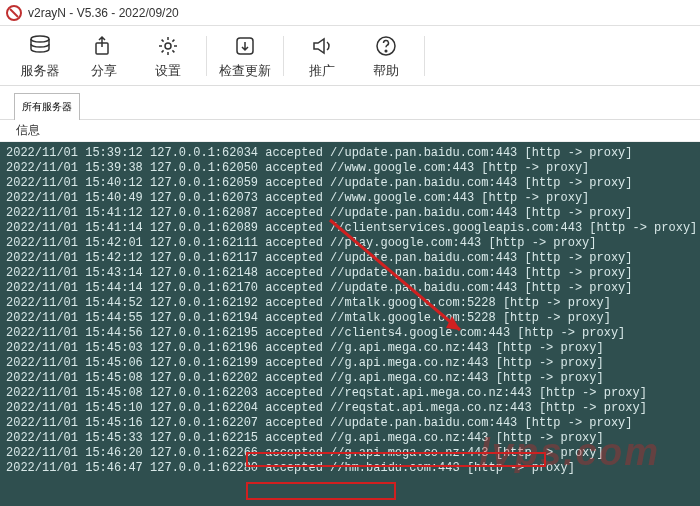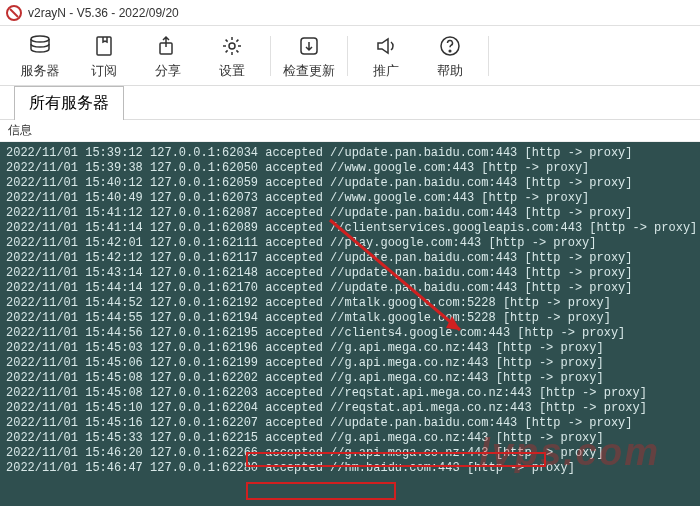--- a/index.html
+++ b/index.html
@@ -6,22 +6,22 @@
   body { font-family: "Microsoft YaHei", Arial, sans-serif; font-size: 12px; width: 700px; height: 506px; background: #fff; overflow: hidden; position: relative; }
   .titlebar { height: 26px; background: #fff; border-bottom: 1px solid #e0e0e0; display: flex; align-items: center; padding: 0 6px; }
   .tb-icon { width: 16px; height: 16px; margin-right: 6px; display: inline-flex; align-items: center; justify-content: center; }
   .tb-title { font-size: 12px; color: #333; }
   .toolbar { height: 60px; background: #fff; border-bottom: 1px solid #ddd; display: flex; align-items: center; padding: 0 8px; }
   .tbtn { display: flex; flex-direction: column; align-items: center; justify-content: center; width: 64px; height: 56px; cursor: pointer; color: #333; }
   .tbtn .icon { height: 28px; display: flex; align-items: center; justify-content: center; }
   .tbtn .label { font-size: 13px; margin-top: 2px; }
   .sep { width: 1px; height: 40px; background: #e0e0e0; margin: 0 6px; }
   .tabrow { height: 34px; display: flex; align-items: flex-end; padding-left: 14px; border-bottom: 1px solid #ddd; }
-  .tab { border: 1px solid #bbb; border-bottom: none; background: #fff; padding: 6px 14px; font-size: 16px; position: relative; top: 1px; }
-  .sect { height: 22px; display: flex; align-items: center; padding-left: 8px; font-size: 12px; color: #333; border-bottom: 1px solid #eee; }
+  .tab { border: 1px solid #bbb; border-bottom: none; background: #fff; padding: 6px 7px; font-size: 10px; position: relative; top: 1px; }
+  .sect { height: 22px; display: flex; align-items: center; padding-left: 16px; font-size: 12px; color: #333; border-bottom: 1px solid #eee; }
   .log { background: #2f4f4f; color: #d8e8e8; font-family: "Courier New", monospace; font-size: 12px; line-height: 15px; padding: 4px 6px; height: 410px; overflow: hidden; white-space: pre; position: relative; }
   .statusbar { height: 24px; display: flex; align-items: center; padding: 0 6px; font-size: 12px; color: #333; border-top: 1px solid #ddd; background: #fff; justify-content: space-between; }
   .status-left span { margin-right: 4px; }
   .arrow { position: absolute; left: 310px; top: 210px; width: 180px; height: 140px; pointer-events: none; z-index: 5; }
   .highlight-box { position: absolute; border: 2px solid #d02020; pointer-events: none; z-index: 6; }
   .watermark { position: absolute; right: 40px; bottom: 32px; color: rgba(200,40,40,0.35); font-size: 38px; font-family: Arial; font-weight: bold; font-style: italic; letter-spacing: 2px; pointer-events: none; z-index: 7; }
   svg { display: block; }
 </style>
 </head>
 <body>
@@ -39,29 +39,20 @@
 <div class="toolbar">
   <div class="tbtn">
     <span class="icon">
         <svg width="28" height="24" viewBox="0 0 28 24" stroke="#333" fill="none" stroke-width="1.5">
           <ellipse cx="14" cy="5" rx="9" ry="3"></ellipse>
           <path d="M5 5 v10 a9 3 0 0 0 18 0 V5"></path>
           <path d="M5 10 a9 3 0 0 0 18 0"></path>
         </svg>
       </span>
     <span class="label">服务器</span>
-  </div>
-  <div class="tbtn">
-    <span class="icon">
-        <svg width="24" height="24" viewBox="0 0 24 24" stroke="#333" fill="none" stroke-width="1.5">
-          <rect x="5" y="3" width="14" height="18" rx="1"></rect>
-          <path d="M15 3 v5 l-2-1 -2 1 V3"></path>
-        </svg>
-      </span>
-    <span class="label">订阅</span>
   </div>
   <div class="tbtn">
     <span class="icon">
         <svg width="24" height="24" viewBox="0 0 24 24" stroke="#333" fill="none" stroke-width="1.5">
           <rect x="4" y="9" width="12" height="11" rx="1"></rect>
           <path d="M10 13 V3 M7 6 l3-3 3 3"></path>
         </svg>
       </span>
     <span class="label">分享</span>
   </div>

